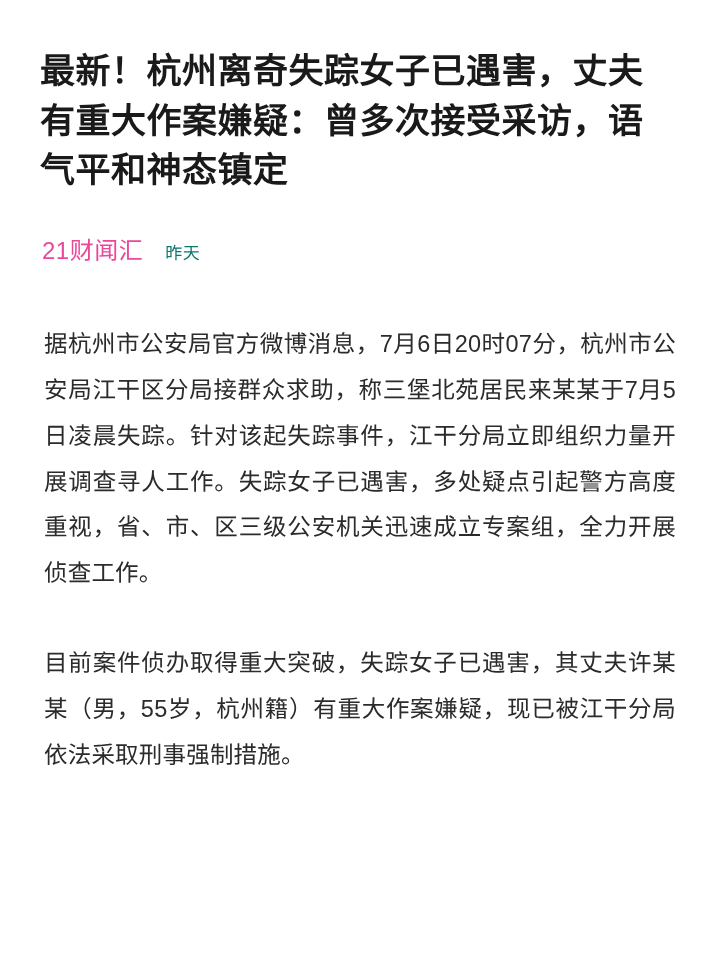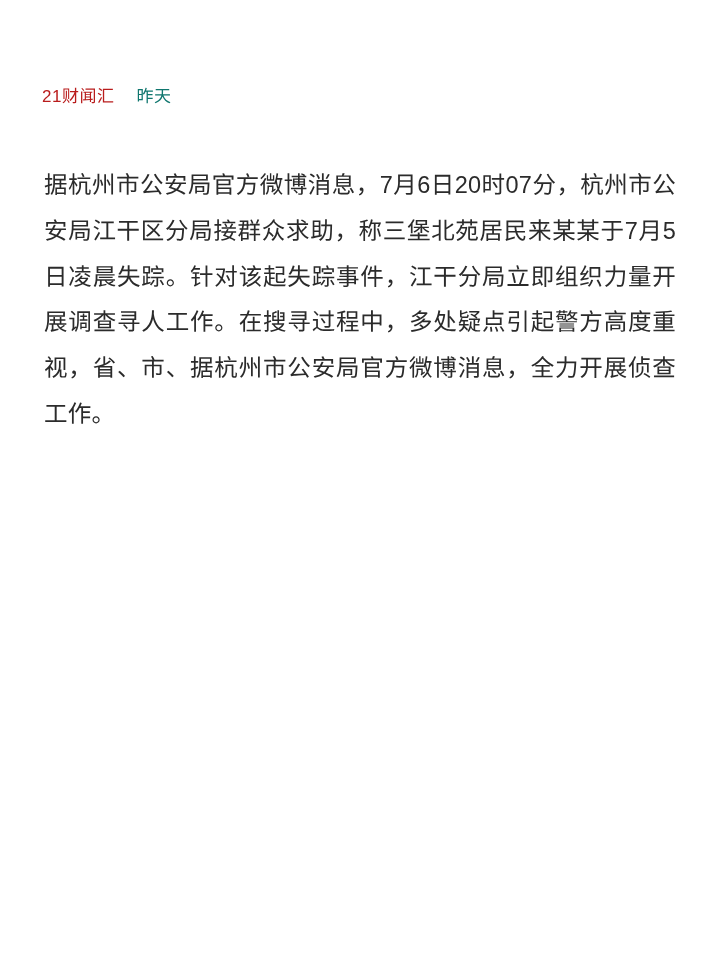--- a/index.html
+++ b/index.html
@@ -31,22 +31,22 @@
     margin: 0;
     padding: 0 6px 0 0;
   }
   .meta-row {
     display: flex;
     align-items: baseline;
     margin-top: 36px;
     padding-left: 2px;
   }
   .meta-source {
-    font-size: 17px;
-    color: #b91c1c;
+    font-size: 24px;
+    color: #ec4899;
     letter-spacing: 0.5px;
   }
   .meta-time {
     font-size: 17px;
     color: #0f766e;
     margin-left: 22px;
     letter-spacing: 0.5px;
   }
   .body-wrap {
     margin-top: 56px;
@@ -62,23 +62,25 @@
   }
   .paragraph:last-child {
     margin-bottom: 0;
   }
 </style>
 </head>
 <body>
 
 <div class="page">
 
+  <h1 class="article-title">最新！杭州离奇失踪女子已遇害，丈夫有重大作案嫌疑：曾多次接受采访，语气平和神态镇定</h1>
 
   <div class="meta-row">
     <span class="meta-source">21财闻汇</span>
     <span class="meta-time">昨天</span>
   </div>
 
   <div class="body-wrap">
-    <p class="paragraph">据杭州市公安局官方微博消息，7月6日20时07分，杭州市公安局江干区分局接群众求助，称三堡北苑居民来某某于7月5日凌晨失踪。针对该起失踪事件，江干分局立即组织力量开展调查寻人工作。在搜寻过程中，多处疑点引起警方高度重视，省、市、据杭州市公安局官方微博消息，全力开展侦查工作。</p>
+    <p class="paragraph">据杭州市公安局官方微博消息，7月6日20时07分，杭州市公安局江干区分局接群众求助，称三堡北苑居民来某某于7月5日凌晨失踪。针对该起失踪事件，江干分局立即组织力量开展调查寻人工作。失踪女子已遇害，多处疑点引起警方高度重视，省、市、区三级公安机关迅速成立专案组，全力开展侦查工作。</p>
+    <p class="paragraph">目前案件侦办取得重大突破，失踪女子已遇害，其丈夫许某某（男，55岁，杭州籍）有重大作案嫌疑，现已被江干分局依法采取刑事强制措施。</p>
   </div>
 
 </div>
 
 </body></html>

